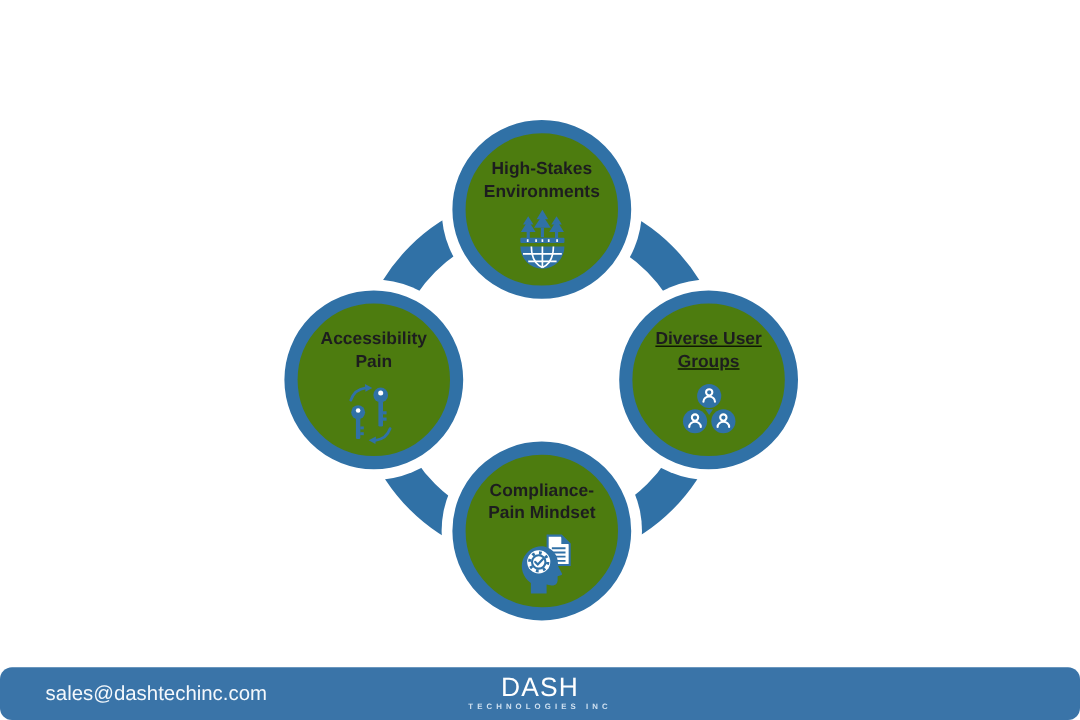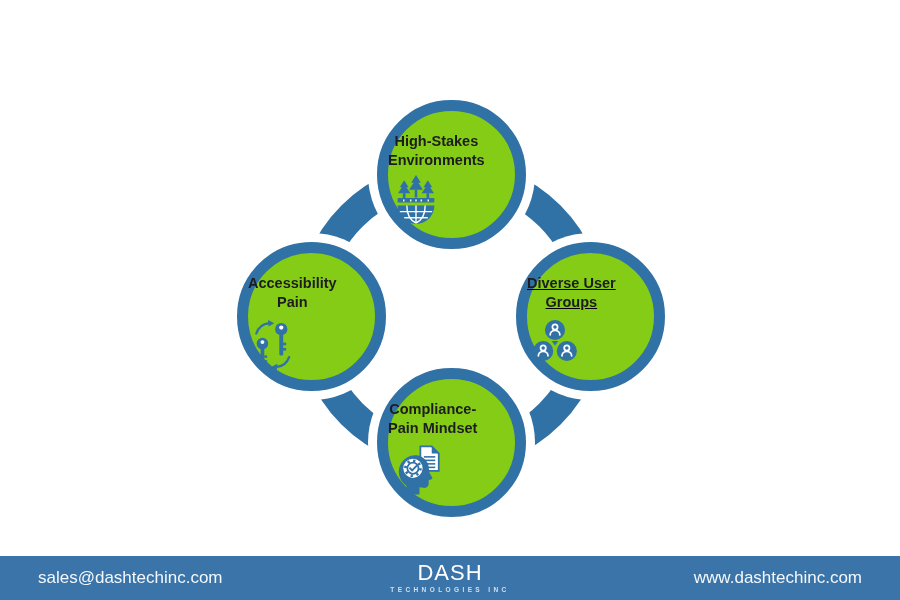--- a/index.html
+++ b/index.html
@@ -19,23 +19,23 @@
 
   
   .ring{
     position:absolute;left:296px;top:160px;width:310px;height:310px;
     border:30px solid var(--accent);border-radius:50%;
   }
 
   
   .node{
     position:absolute;width:149px;height:149px;border-radius:50%;
-    background:#84cc16;border:11px solid var(--accent);
+    background:#4d7c0f;border:11px solid var(--accent);
     box-shadow:0 0 0 9px #fff;
-    display:flex;flex-direction:column;align-items:flex-start;
+    display:flex;flex-direction:column;align-items:center;
     padding-top:21px;text-align:center;
   }
   .node-top{left:377px;top:100px;}
   .node-left{left:237px;top:242px;}
   .node-right{left:516px;top:242px;text-decoration:underline;}
   .node-bottom{left:377px;top:368px;}
 
   .node-label{
     font-size:14.5px;line-height:1.28;font-weight:700;color:var(--ink);
   }
@@ -44,20 +44,21 @@
     display:flex;align-items:center;justify-content:center;
   }
   .node-icon svg{width:56px;height:56px;display:block;}
 
   
   .footer{
     position:absolute;left:0;top:556px;width:900px;height:44px;
     background:var(--footer);color:#fff;
     display:flex;align-items:center;justify-content:space-between;
     padding:0 38px;
+    border-radius:10px;
   }
   .footer-text{font-size:17px;color:#f4f8fc;}
   .footer-logo{
     position:absolute;left:0;right:0;margin:0 auto;width:160px;
     display:flex;flex-direction:column;align-items:center;line-height:1;
   }
   .logo-name{font-size:22px;font-weight:400;letter-spacing:1px;color:#ffffff;}
   .logo-sub{font-size:6.5px;font-weight:700;letter-spacing:3.4px;color:#cfe0f0;margin-top:3px;}
 </style>
 </head>
@@ -183,16 +184,15 @@
       </svg>
     </div>
   </div>
 
   <div class="footer">
     <div class="footer-text">sales@dashtechinc.com</div>
     <div class="footer-logo">
       <div class="logo-name">DASH</div>
       <div class="logo-sub">TECHNOLOGIES INC</div>
     </div>
-    <div class="footer-text">www.dashtechinc.com</div>
   </div>
 
 </div>
 
 </body></html>

